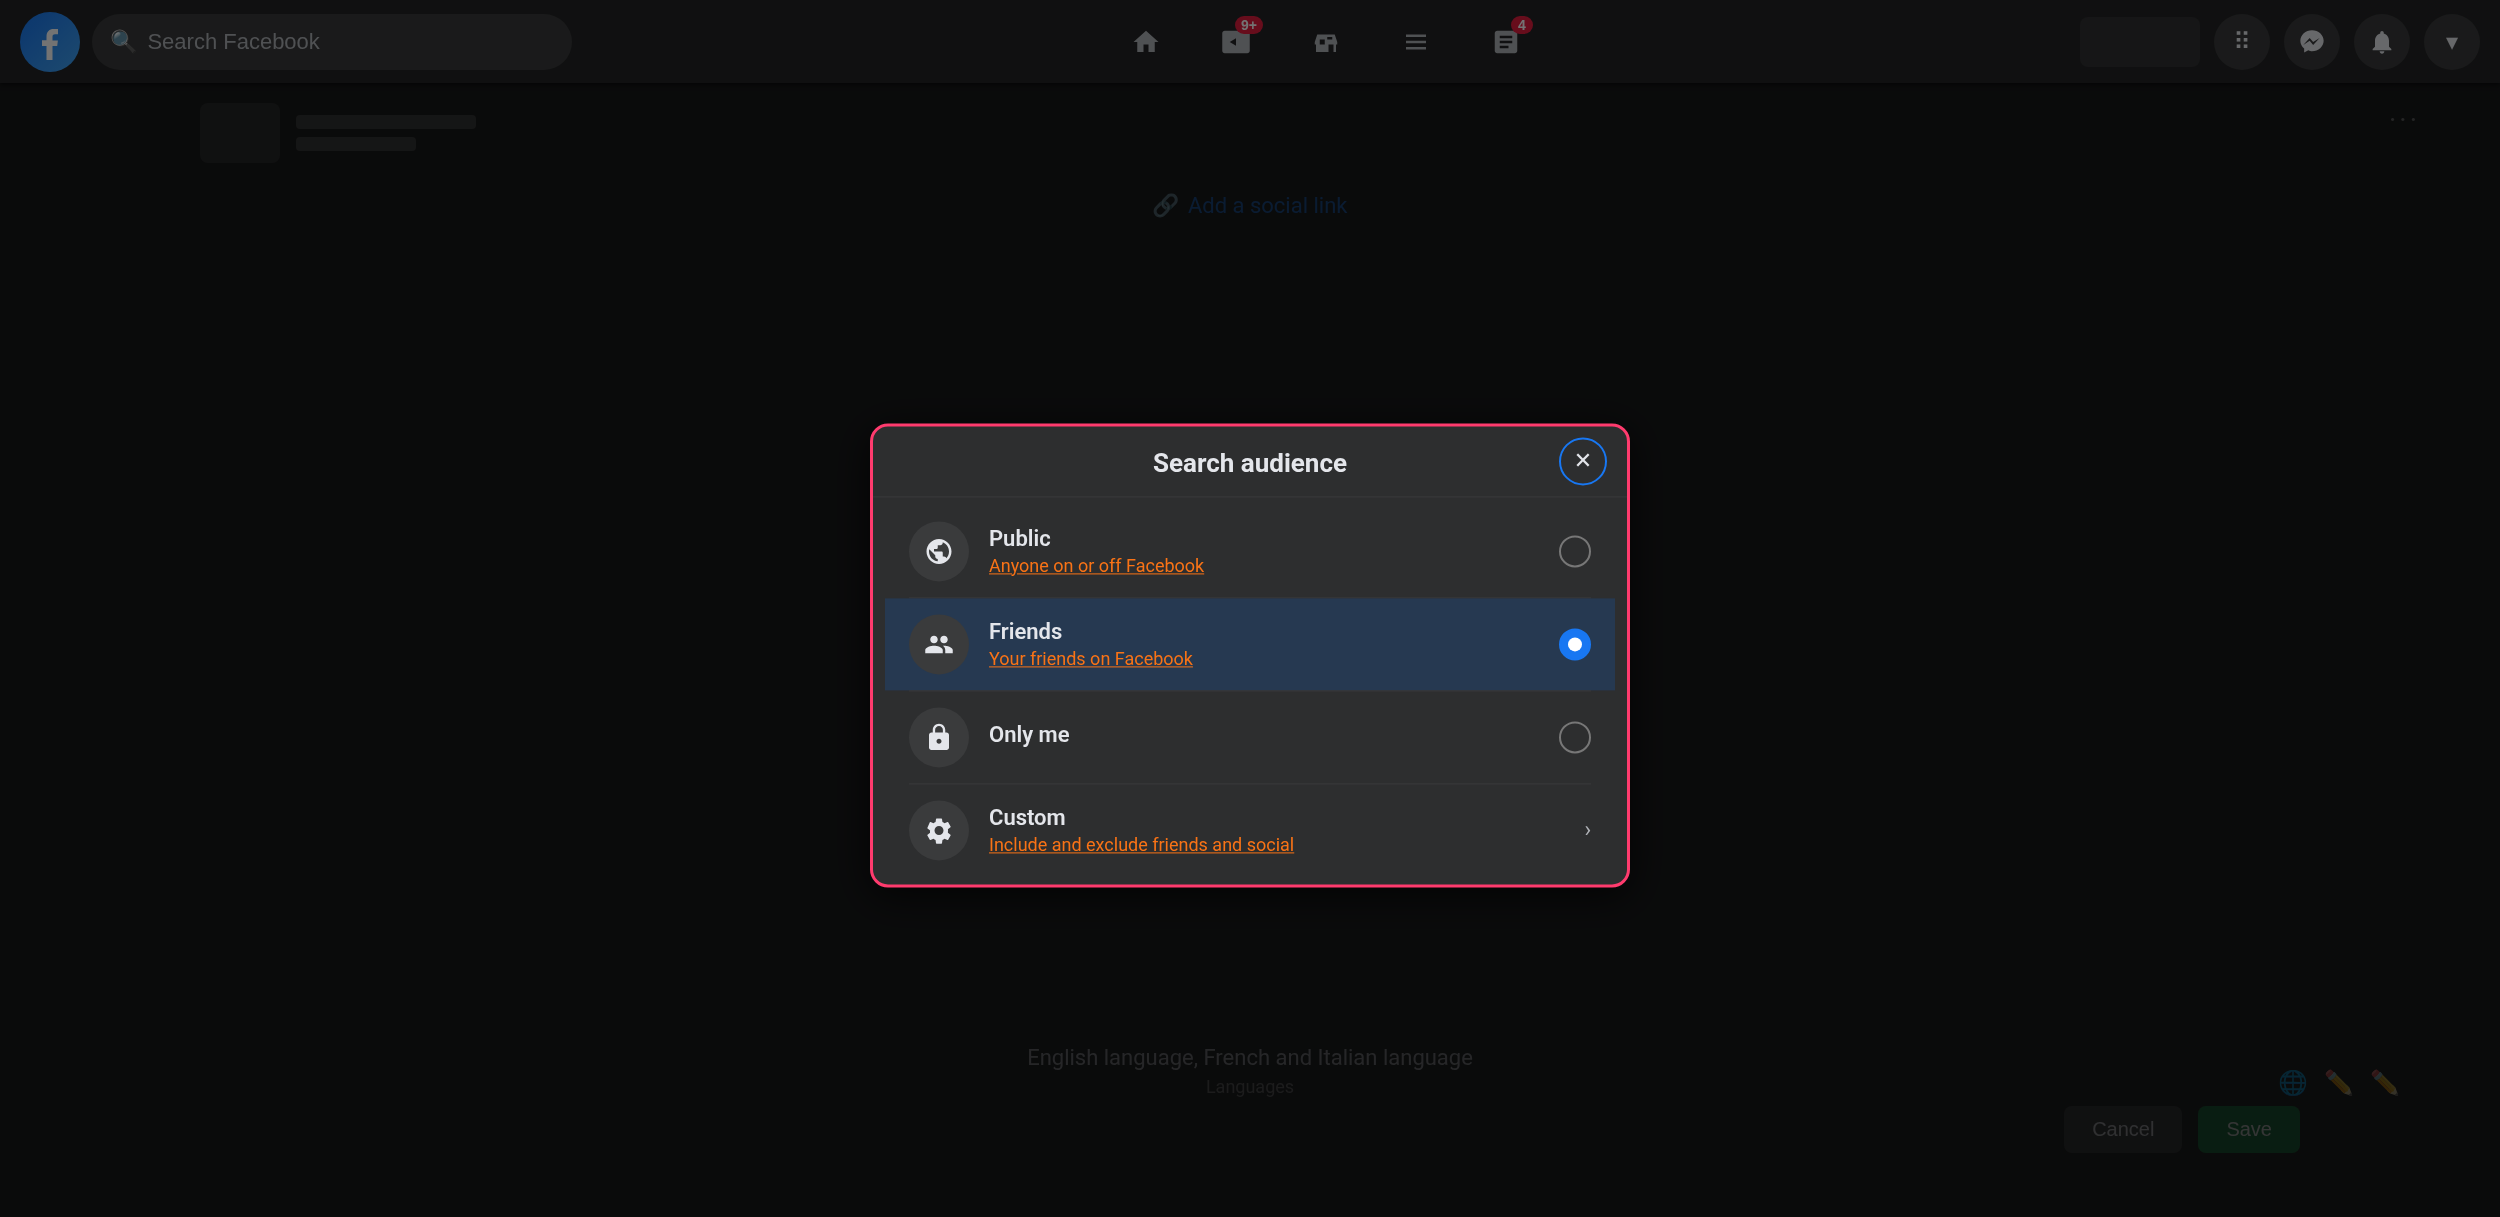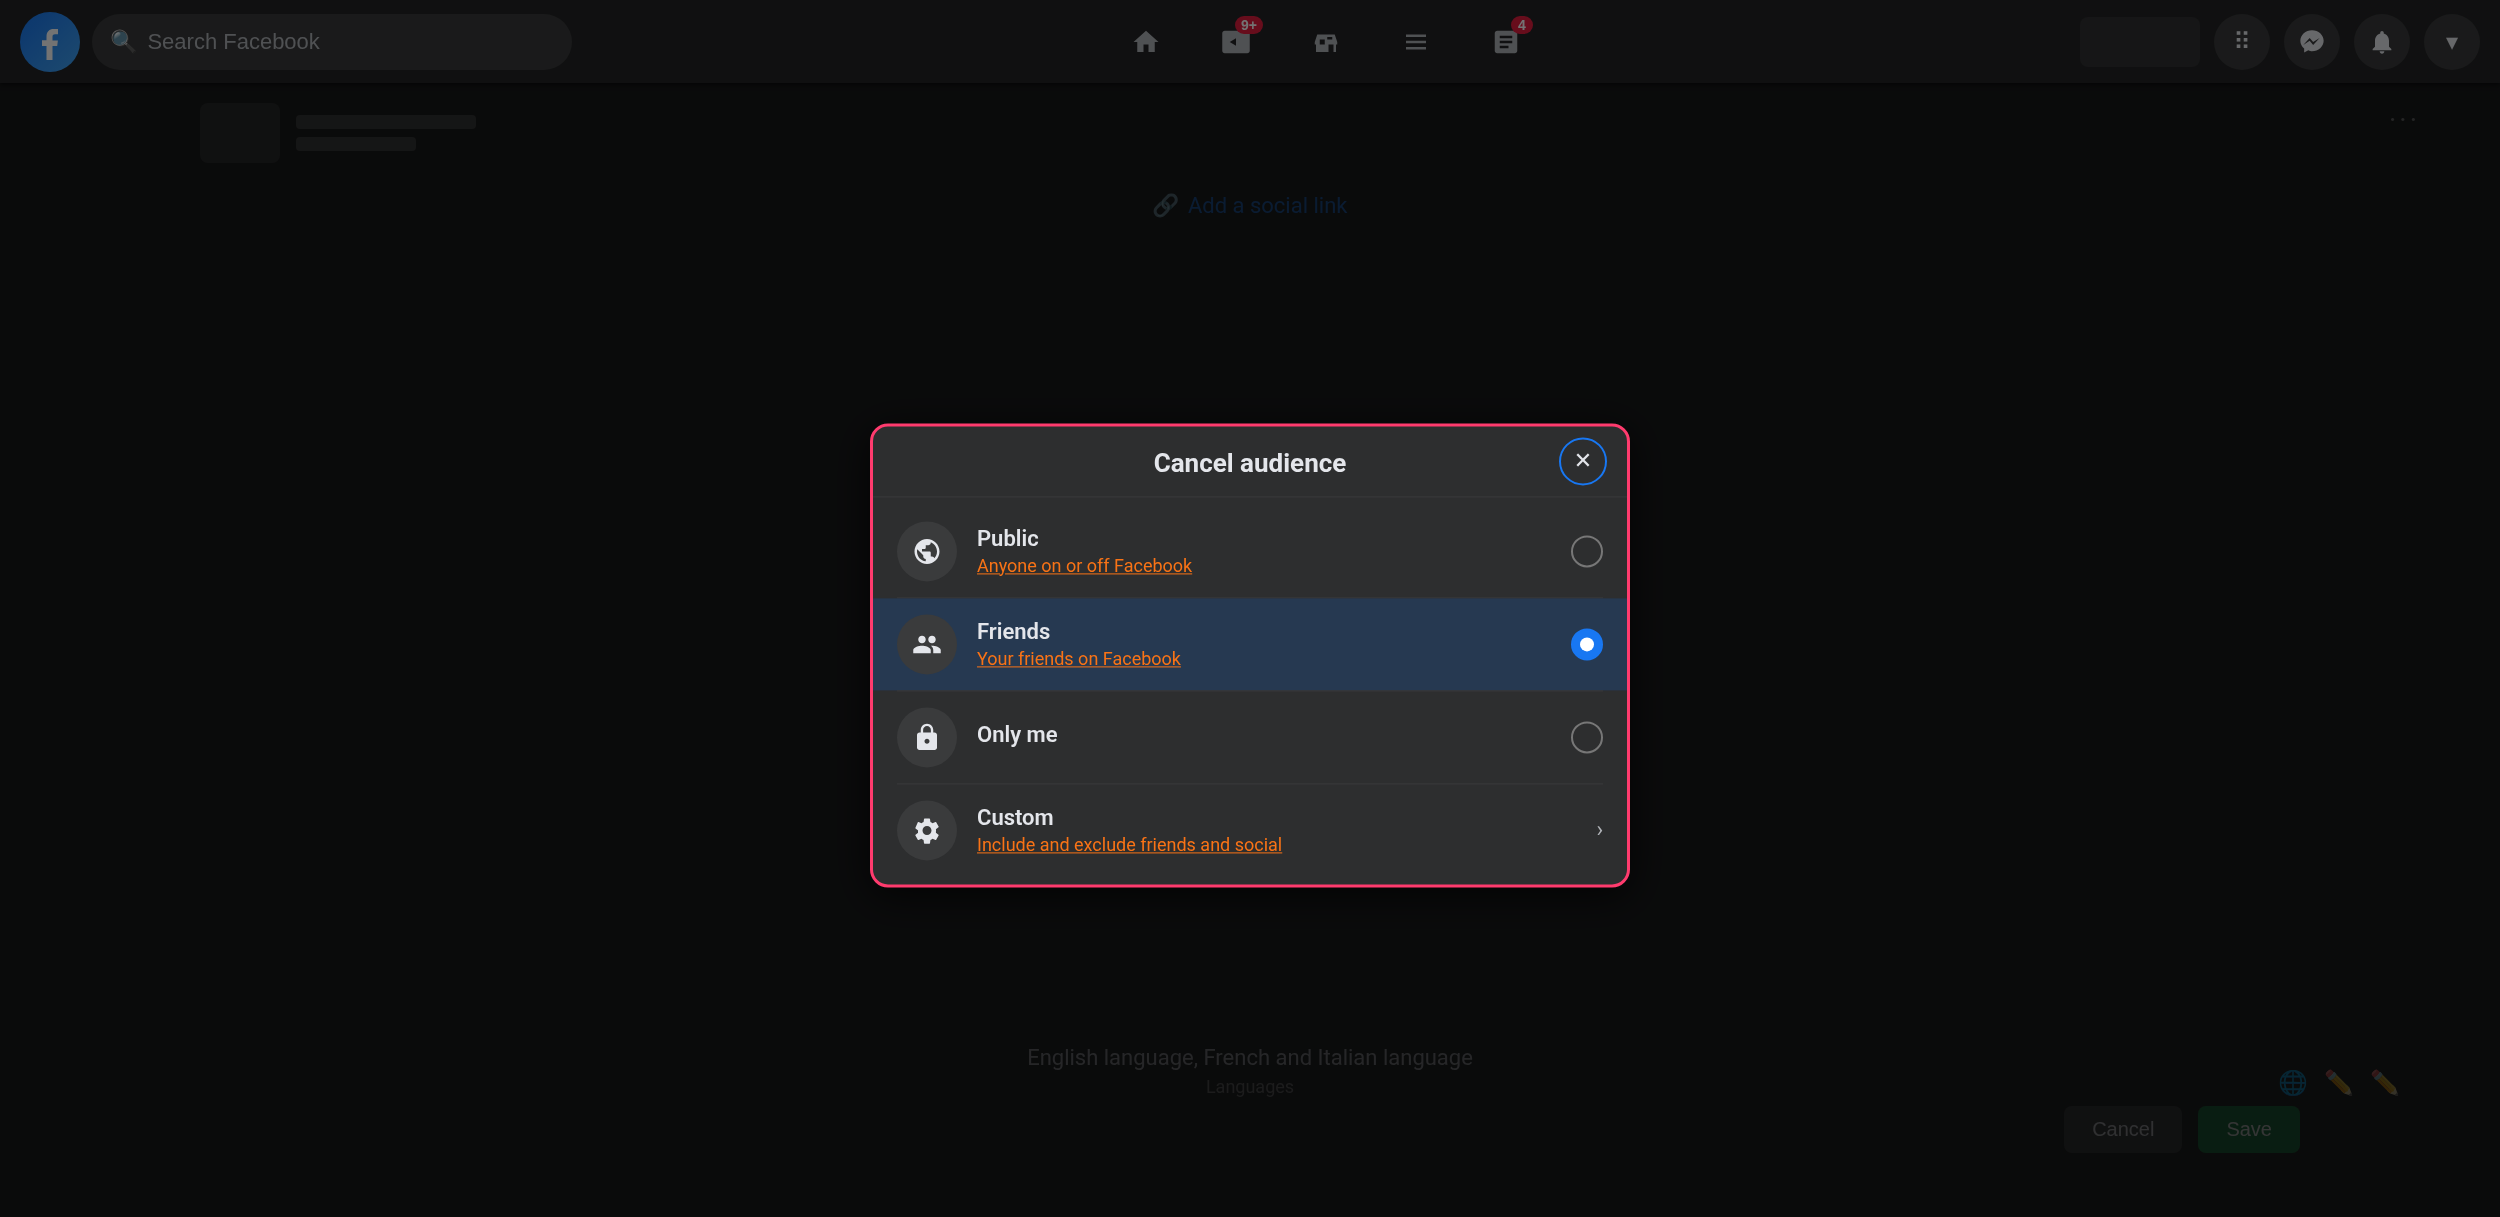--- a/index.html
+++ b/index.html
@@ -312,21 +312,21 @@
       color: #e4e6eb;
       font-size: 22px;
       cursor: pointer;
       display: flex;
       align-items: center;
       justify-content: center;
     }
 
     
     .option-list {
-      padding: 8px 0;
+      padding: 8px 12px;
     }
 
     .option-item {
       display: flex;
       align-items: center;
       padding: 16px 24px;
       cursor: pointer;
       transition: background 0.15s;
       gap: 20px;
     }
@@ -495,21 +495,21 @@
     <span>✏️</span>
   </div>
 </div>
 
 <div class="overlay"></div>
 
 <div class="modal-wrapper">
   <div class="modal">
 
     <div class="modal-header">
-      <span class="modal-title">Cancel audience</span>
+      <span class="modal-title">Search audience</span>
       <button class="modal-close-btn">✕</button>
     </div>
 
     <div class="option-list">
 
       <div class="option-item">
         <div class="option-icon-circle">
           <svg width="30" height="30" fill="#e4e6eb" viewBox="0 0 24 24">
               <path d="M12 2C6.48 2 2 6.48 2 12s4.48 10 10 10 10-4.48 10-10S17.52 2 12 2zm-1 17.93c-3.95-.49-7-3.85-7-7.93 0-.62.08-1.21.21-1.79L9 15v1c0 1.1.9 2 2 2v1.93zm6.9-2.54c-.26-.81-1-1.39-1.9-1.39h-1v-3c0-.55-.45-1-1-1H8v-2h2c.55 0 1-.45 1-1V7h2c1.1 0 2-.9 2-2v-.41c2.93 1.19 5 4.06 5 7.41 0 2.08-.8 3.97-2.1 5.39z"></path>
             </svg>

